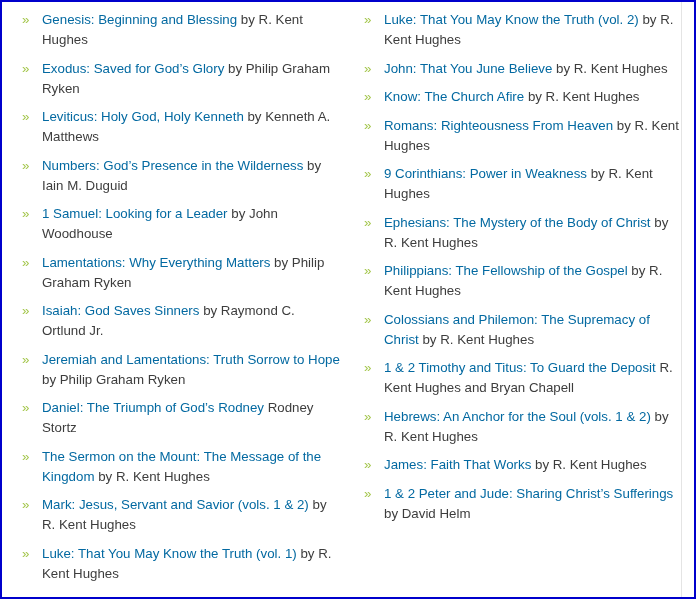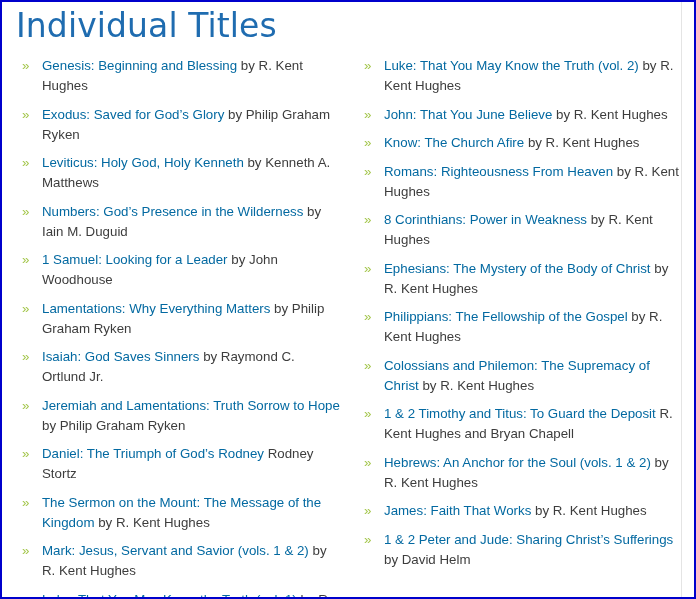--- a/index.html
+++ b/index.html
@@ -99,21 +99,20 @@
   }
 </style>
 </head>
 <body>
 
 <div id="page">
   <div id="inner">
 
     <div class="edge-rule right"></div>
 
-    <h1 id="page-title">Individual Titles</h1>
 
     <div id="columns">
 
       <div class="column left">
         <ul class="title-list" id="list-left">
             <li><span class="bullet">»</span><a class="book-link">Genesis: Beginning and Blessing</a><span class="byline"> by R. Kent Hughes</span></li>
             <li><span class="bullet">»</span><a class="book-link">Exodus: Saved for God’s Glory</a><span class="byline"> by Philip Graham Ryken</span></li>
             <li><span class="bullet">»</span><a class="book-link">Leviticus: Holy God, Holy Kenneth</a><span class="byline"> by Kenneth A. Matthews</span></li>
             <li><span class="bullet">»</span><a class="book-link">Numbers: God’s Presence in the Wilderness</a><span class="byline"> by Iain M. Duguid</span></li>
             <li><span class="bullet">»</span><a class="book-link">1 Samuel: Looking for a Leader</a><span class="byline"> by John Woodhouse</span></li>
@@ -126,21 +125,21 @@
             <li><span class="bullet">»</span><a class="book-link">Luke: That You May Know the Truth (vol. 1)</a><span class="byline"> by R. Kent Hughes</span></li>
           </ul>
       </div>
 
       <div class="column right">
         <ul class="title-list" id="list-right">
             <li><span class="bullet">»</span><a class="book-link">Luke: That You May Know the Truth (vol. 2)</a><span class="byline"> by R. Kent Hughes</span></li>
             <li><span class="bullet">»</span><a class="book-link">John: That You June Believe</a><span class="byline"> by R. Kent Hughes</span></li>
             <li><span class="bullet">»</span><a class="book-link">Know: The Church Afire</a><span class="byline"> by R. Kent Hughes</span></li>
             <li><span class="bullet">»</span><a class="book-link">Romans: Righteousness From Heaven</a><span class="byline"> by R. Kent Hughes</span></li>
-            <li><span class="bullet">»</span><a class="book-link">8 Corinthians: Power in Weakness</a><span class="byline"> by R. Kent Hughes</span></li>
+            <li><span class="bullet">»</span><a class="book-link">9 Corinthians: Power in Weakness</a><span class="byline"> by R. Kent Hughes</span></li>
             <li><span class="bullet">»</span><a class="book-link">Ephesians: The Mystery of the Body of Christ</a><span class="byline"> by R. Kent Hughes</span></li>
             <li><span class="bullet">»</span><a class="book-link">Philippians: The Fellowship of the Gospel</a><span class="byline"> by R. Kent Hughes</span></li>
             <li><span class="bullet">»</span><a class="book-link">Colossians and Philemon: The Supremacy of Christ</a><span class="byline"> by R. Kent Hughes</span></li>
             <li><span class="bullet">»</span><a class="book-link">1 &amp; 2 Timothy and Titus: To Guard the Deposit</a><span class="byline"> R. Kent Hughes and Bryan Chapell</span></li>
             <li><span class="bullet">»</span><a class="book-link">Hebrews: An Anchor for the Soul (vols. 1 &amp; 2)</a><span class="byline"> by R. Kent Hughes</span></li>
             <li><span class="bullet">»</span><a class="book-link">James: Faith That Works</a><span class="byline"> by R. Kent Hughes</span></li>
             <li><span class="bullet">»</span><a class="book-link">1 &amp; 2 Peter and Jude: Sharing Christ’s Sufferings</a><span class="byline"> by David Helm</span></li>
           </ul>
       </div>
 

